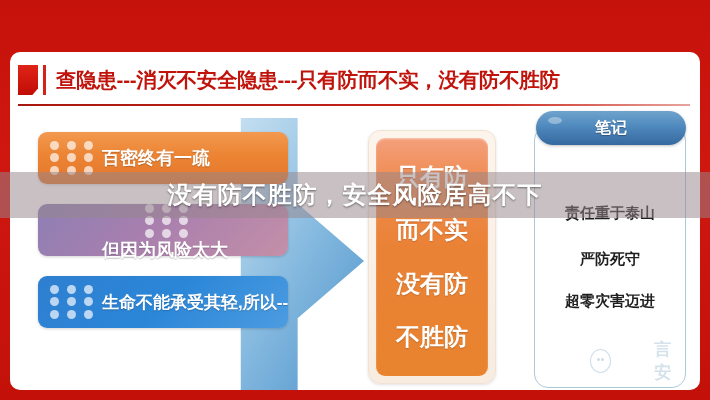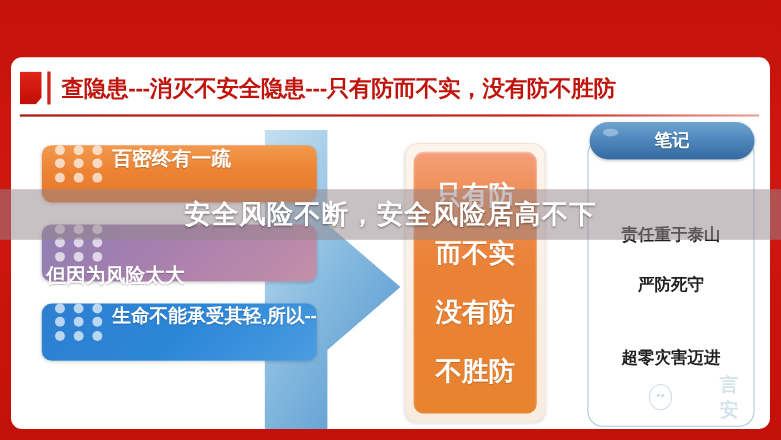--- a/index.html
+++ b/index.html
@@ -55,21 +55,21 @@
     position:absolute; left:196px; top:66px; width:158px; height:286px;
     clip-path:polygon(22% 0, 58% 0, 58% 30%, 100% 50%, 58% 70%, 58% 100%, 22% 100%);
     background:linear-gradient(120deg,#cfe4f4 0%,#a9cfe9 28%,#7eb5dd 55%,#5e9fd2 78%,#8cbde2 100%);
     opacity:.95;
   }
 
   
   .lbox {
     position:absolute; left:28px; width:250px; height:52px;
     border-radius:9px;
-    display:flex; align-items:flex-start;
+    display:flex; align-items:center;
     box-shadow:0 1px 3px rgba(0,0,0,.18);
   }
   .lbox .dots {
     width:48px; height:34px; margin-left:12px; flex:0 0 auto;
     display:grid; grid-template-columns:repeat(3,1fr); grid-template-rows:repeat(3,1fr);
     gap:3px; align-content:center;
   }
   .lbox .dots i { display:block; width:9px; height:9px; border-radius:50%; background:rgba(255,255,255,.68); }
   .lbox .ltext {
     color:#ffffff; font-size:18px; font-weight:bold; margin-left:4px;
@@ -117,21 +117,21 @@
     content:""; position:absolute; left:12px; top:6px; width:14px; height:7px;
     border-radius:50%; background:rgba(255,255,255,.35);
   }
   #notes-label { color:#fff; font-size:16px; font-weight:bold; text-shadow:0 1px 1px rgba(0,0,0,.3); }
   .note-item {
     position:absolute; width:152px; left:524px; text-align:center;
     color:#1f1f1f; font-size:15px; font-weight:bold;
   }
   #note0 { top:152px; }
   #note1 { top:198px; }
-  #note2 { top:240px;margin-top:24px; }
+  #note2 { top:240px; }
 
   
   #watermark {
     position:absolute; right:14px; bottom:12px;
     width:96px; height:34px;
     display:flex; align-items:center; justify-content:flex-end;
     opacity:.38;
     gap:39px;
   }
   #wm-face {
@@ -238,15 +238,15 @@
     <div class="note-item" id="note2">超零灾害迈进</div>
 
     <div id="watermark">
       <div id="wm-face"></div>
       <div id="wm-text">言安</div>
     </div>
 
   </div>
 
   <div id="overlay-band"></div>
-  <div id="overlay-text">安全风险不断，安全风险居高不下</div>
+  <div id="overlay-text">没有防不胜防，安全风险居高不下</div>
 
 </div>
 
 </body></html>

